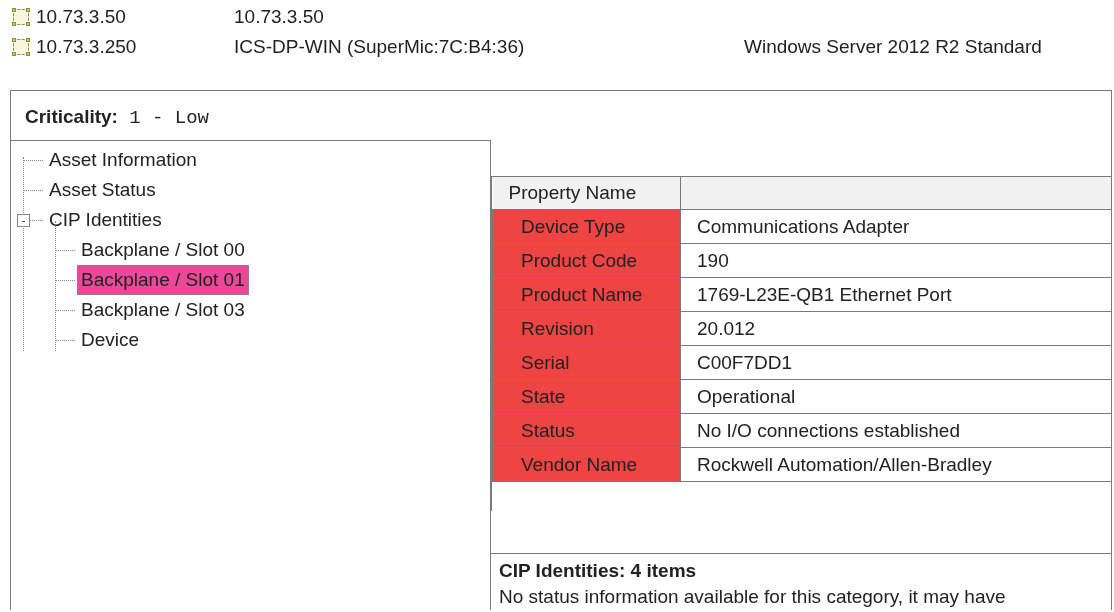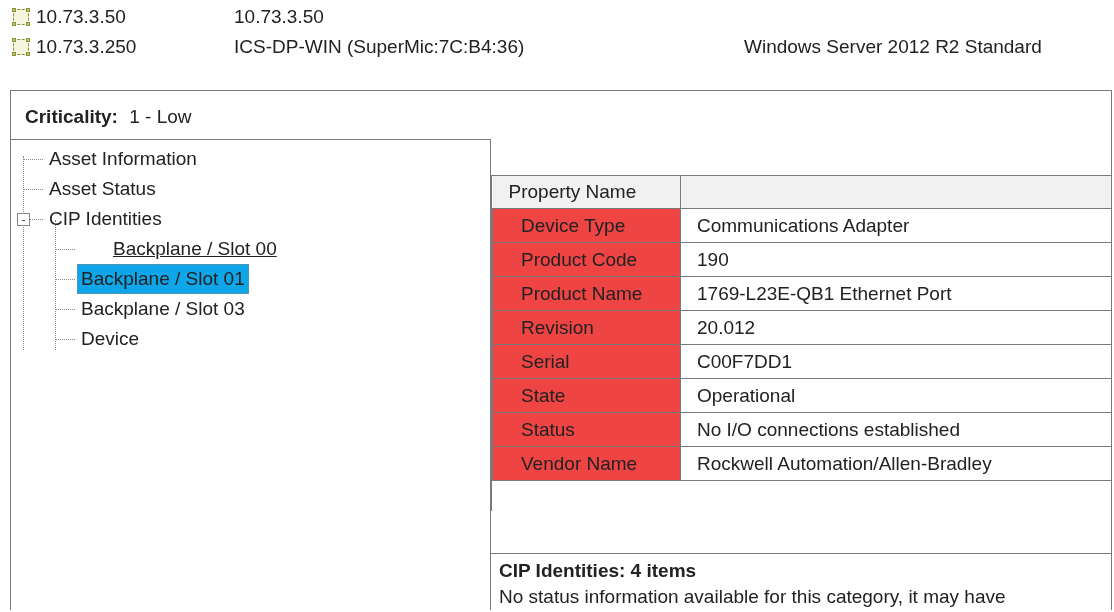--- a/index.html
+++ b/index.html
@@ -87,21 +87,21 @@
     position: relative;
     display: flex;
     align-items: center;
     height: 30px;
   }
   .tree-row .label {
     padding: 0 4px;
     line-height: 28px;
   }
   .sel .label {
-    background: #0ea5e9;
+    background: #ec4899;
     border: 1px dotted #888;
     padding: 0 3px;
   }
   
   .vline {
     position: absolute;
     border-left: 1px dotted #888;
   }
   .hline {
     position: absolute;
@@ -205,21 +205,21 @@
     <span class="ip">10.73.3.250</span>
     <span class="name">ICS-DP-WIN (SuperMic:7C:B4:36)</span>
     <span class="os">Windows Server 2012 R2 Standard</span>
   </div>
 </div>
 
 <div class="detail-panel">
   <div class="detail-header">
     <div>
       <span class="lbl">Criticality:</span>
-      <span style="margin-left:6px;">1 - Low</span>
+      <span style="margin-left:6px;font-family:Liberation Mono, monospace;">1 - Low</span>
     </div>
   </div>
 
   <div class="detail-body">
 
     <div class="tree-pane">
       <div class="tree">
 
         <div class="vline" style="left:6px; top:12px; height:194px;"></div>
 
@@ -234,21 +234,21 @@
         <div class="tree-row">
           <div class="hline" style="left:11px; top:15px; width:15px;"></div>
           <div class="expander" style="left:0px; top:9px;">-</div>
           <span class="label" style="margin-left:28px;">CIP Identities</span>
         </div>
 
         <div class="vline" style="left:38px; top:76px; height:130px;"></div>
 
         <div class="tree-row">
           <div class="hline" style="left:38px; top:15px; width:20px;"></div>
-          <span class="label" style="margin-left:92px;text-decoration:underline;">Backplane / Slot 00</span>
+          <span class="label" style="margin-left:60px;">Backplane / Slot 00</span>
         </div>
         <div class="tree-row sel">
           <div class="hline" style="left:38px; top:15px; width:20px;"></div>
           <span class="label" style="margin-left:60px;">Backplane / Slot 01</span>
         </div>
         <div class="tree-row">
           <div class="hline" style="left:38px; top:15px; width:20px;"></div>
           <span class="label" style="margin-left:60px;">Backplane / Slot 03</span>
         </div>
         <div class="tree-row">

